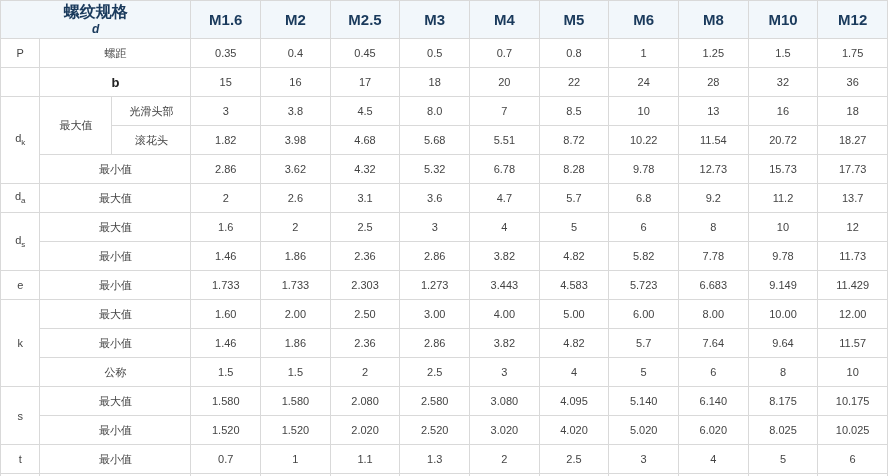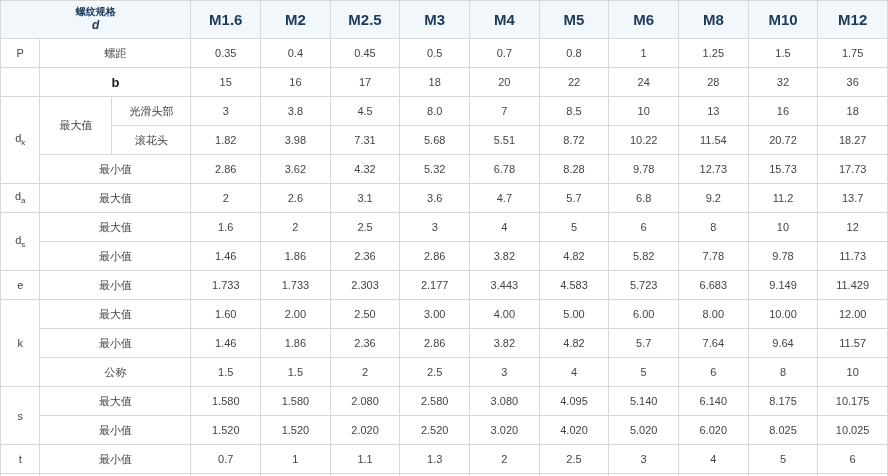--- a/index.html
+++ b/index.html
@@ -59,21 +59,21 @@
     font-size: 11px;
     color: #444444;
   }
   .sub {
     font-size: 8px;
     vertical-align: sub;
   }
   .head-spec {
     line-height: 1.25;
   }
-  .head-spec .l1 { display: block; font-size: 10px; }
+  .head-spec .l1 { display: block; font-size: 16px; }
   .head-spec .l2 { display: block; font-size: 12px; font-style: italic; }
 </style>
 </head>
 <body>
 
 <table id="spec-table">
   <colgroup>
     <col class="col-a">
       <col class="col-b">
       <col class="col-c">
@@ -149,21 +149,21 @@
         <td class="value">8.5</td>
         <td class="value">10</td>
         <td class="value">13</td>
         <td class="value">16</td>
         <td class="value">18</td>
       </tr>
       <tr>
         <td class="sublabel">滚花头</td>
         <td class="value">1.82</td>
         <td class="value">3.98</td>
-        <td class="value">7.31</td>
+        <td class="value">4.68</td>
         <td class="value">5.68</td>
         <td class="value">5.51</td>
         <td class="value">8.72</td>
         <td class="value">10.22</td>
         <td class="value">11.54</td>
         <td class="value">20.72</td>
         <td class="value">18.27</td>
       </tr>
       <tr>
         <td class="sublabel" colspan="2">最小值</td>
@@ -218,21 +218,21 @@
         <td class="value">7.78</td>
         <td class="value">9.78</td>
         <td class="value">11.73</td>
       </tr>
       <tr>
         <td class="rowlabel" rowspan="1">e</td>
         <td class="sublabel" colspan="2">最小值</td>
         <td class="value">1.733</td>
         <td class="value">1.733</td>
         <td class="value">2.303</td>
-        <td class="value">2.177</td>
+        <td class="value">1.273</td>
         <td class="value">3.443</td>
         <td class="value">4.583</td>
         <td class="value">5.723</td>
         <td class="value">6.683</td>
         <td class="value">9.149</td>
         <td class="value">11.429</td>
       </tr>
       <tr>
         <td class="rowlabel" rowspan="3">k</td>
         <td class="sublabel" colspan="2">最大值</td>

